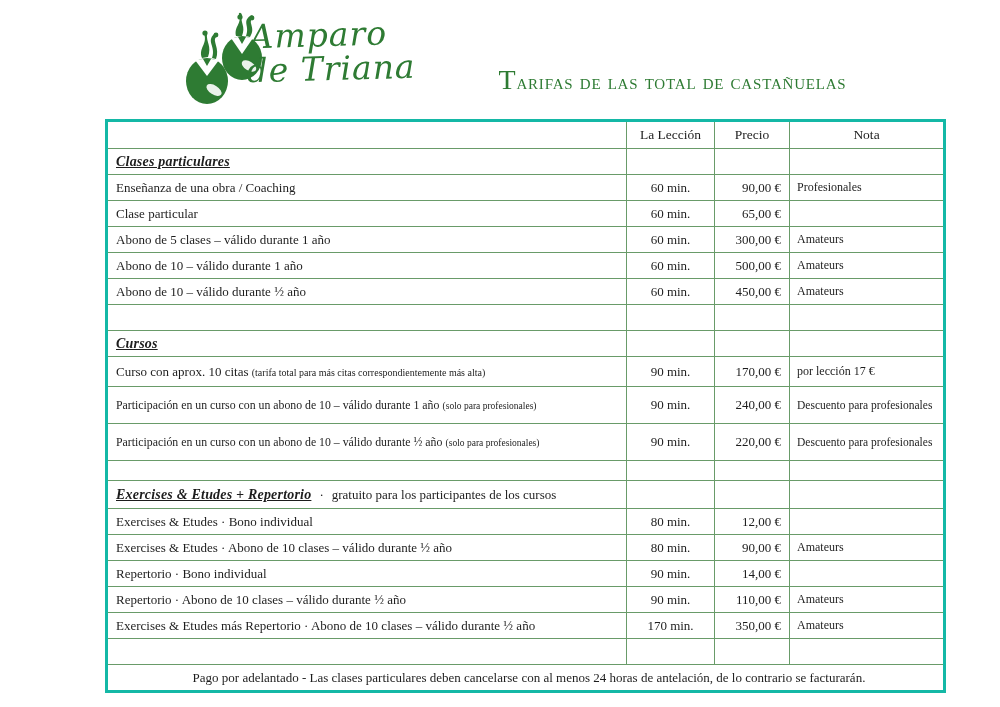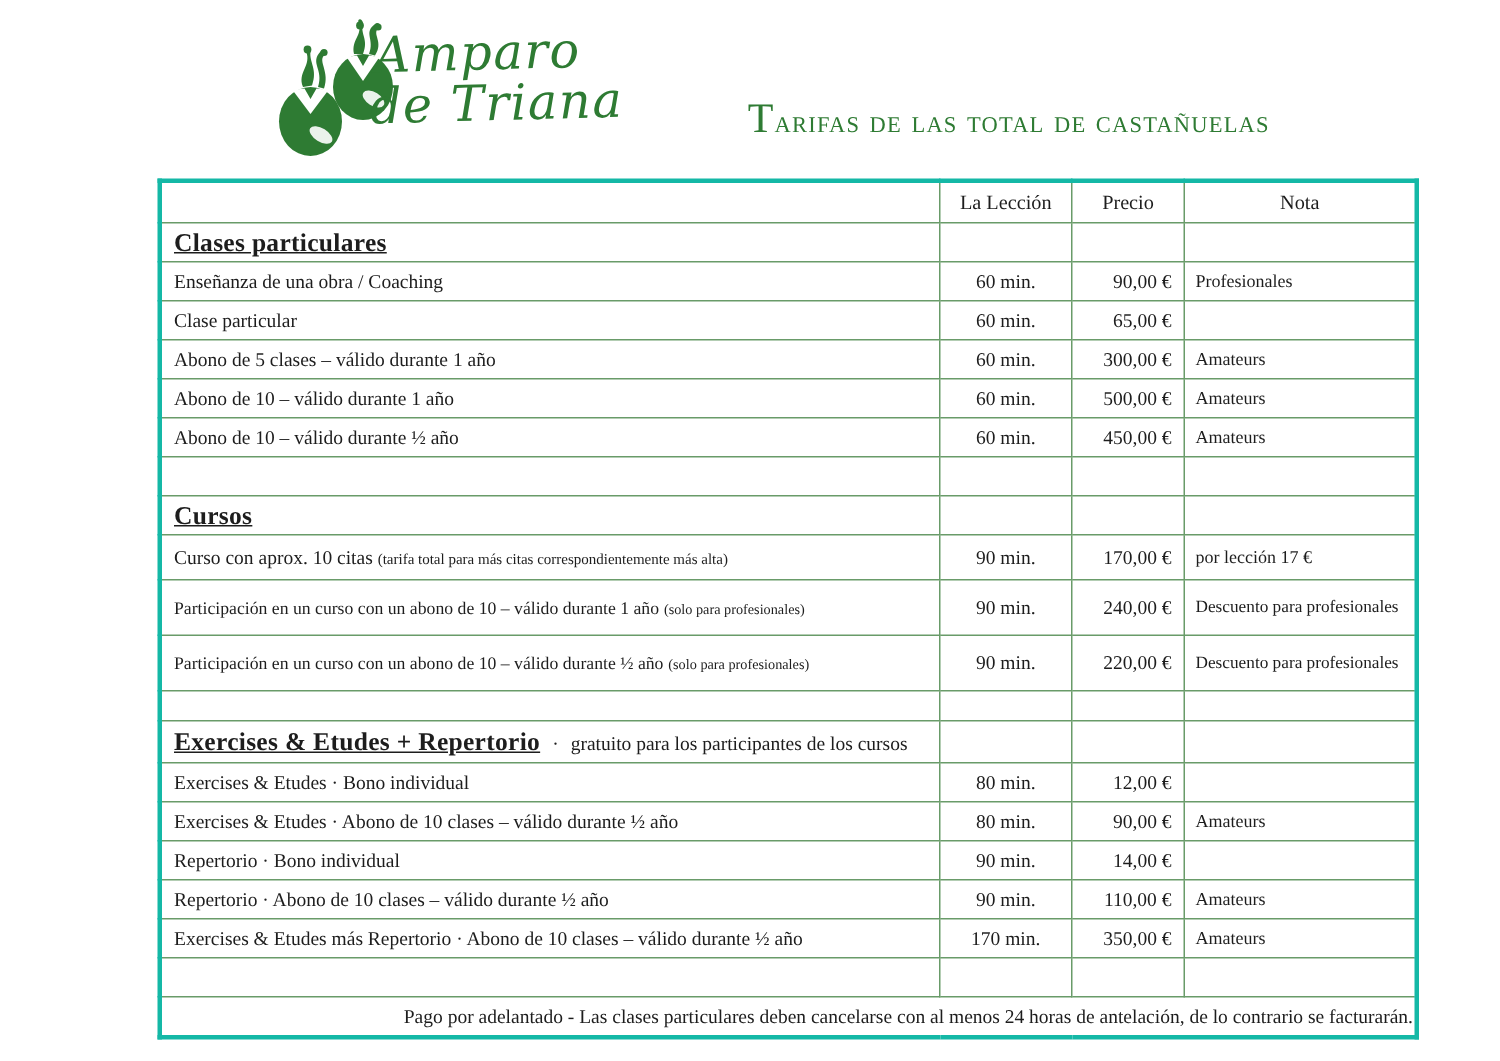--- a/index.html
+++ b/index.html
@@ -37,23 +37,23 @@
     overflow:hidden;white-space:nowrap;
   }
   .tariff-table thead tr{height:28px;}
   .tariff-table th{font-weight:normal;font-size:13.5px;text-align:center;}
   .tariff-table tbody tr{height:26px;}
 
   .cell-label{padding:0 6px 0 8px;font-size:13px;text-align:left;}
   .cell-duration{text-align:center;font-size:13px;}
   .cell-price{text-align:right;padding-right:8px;font-size:13px;}
   .cell-note{text-align:left;padding-left:7px;font-size:12px;}
-  .cell-footer{padding-left:8px;font-size:13px;text-align:right;}
-
-  .section-title{font-weight:bold;text-decoration:underline;font-size:17px;letter-spacing:0.2px;}
+  .cell-footer{padding-left:8px;font-size:13px;text-align:center;}
+
+  .section-title{font-weight:bold;text-decoration:underline;font-size:14px;letter-spacing:0.2px;font-style:italic;}
   .section-sep{margin:0 8px;font-size:13px;}
   .section-suffix{font-size:13px;}
   .small-note{font-size:10px;}
 
   
   .tariff-table tbody tr:nth-child(9){height:30px;}
   .tariff-table tbody tr:nth-child(10),
   .tariff-table tbody tr:nth-child(11){height:37px;}
   .tariff-table tbody tr:nth-child(10) .lbl,
   .tariff-table tbody tr:nth-child(11) .lbl{font-size:11.8px;}

